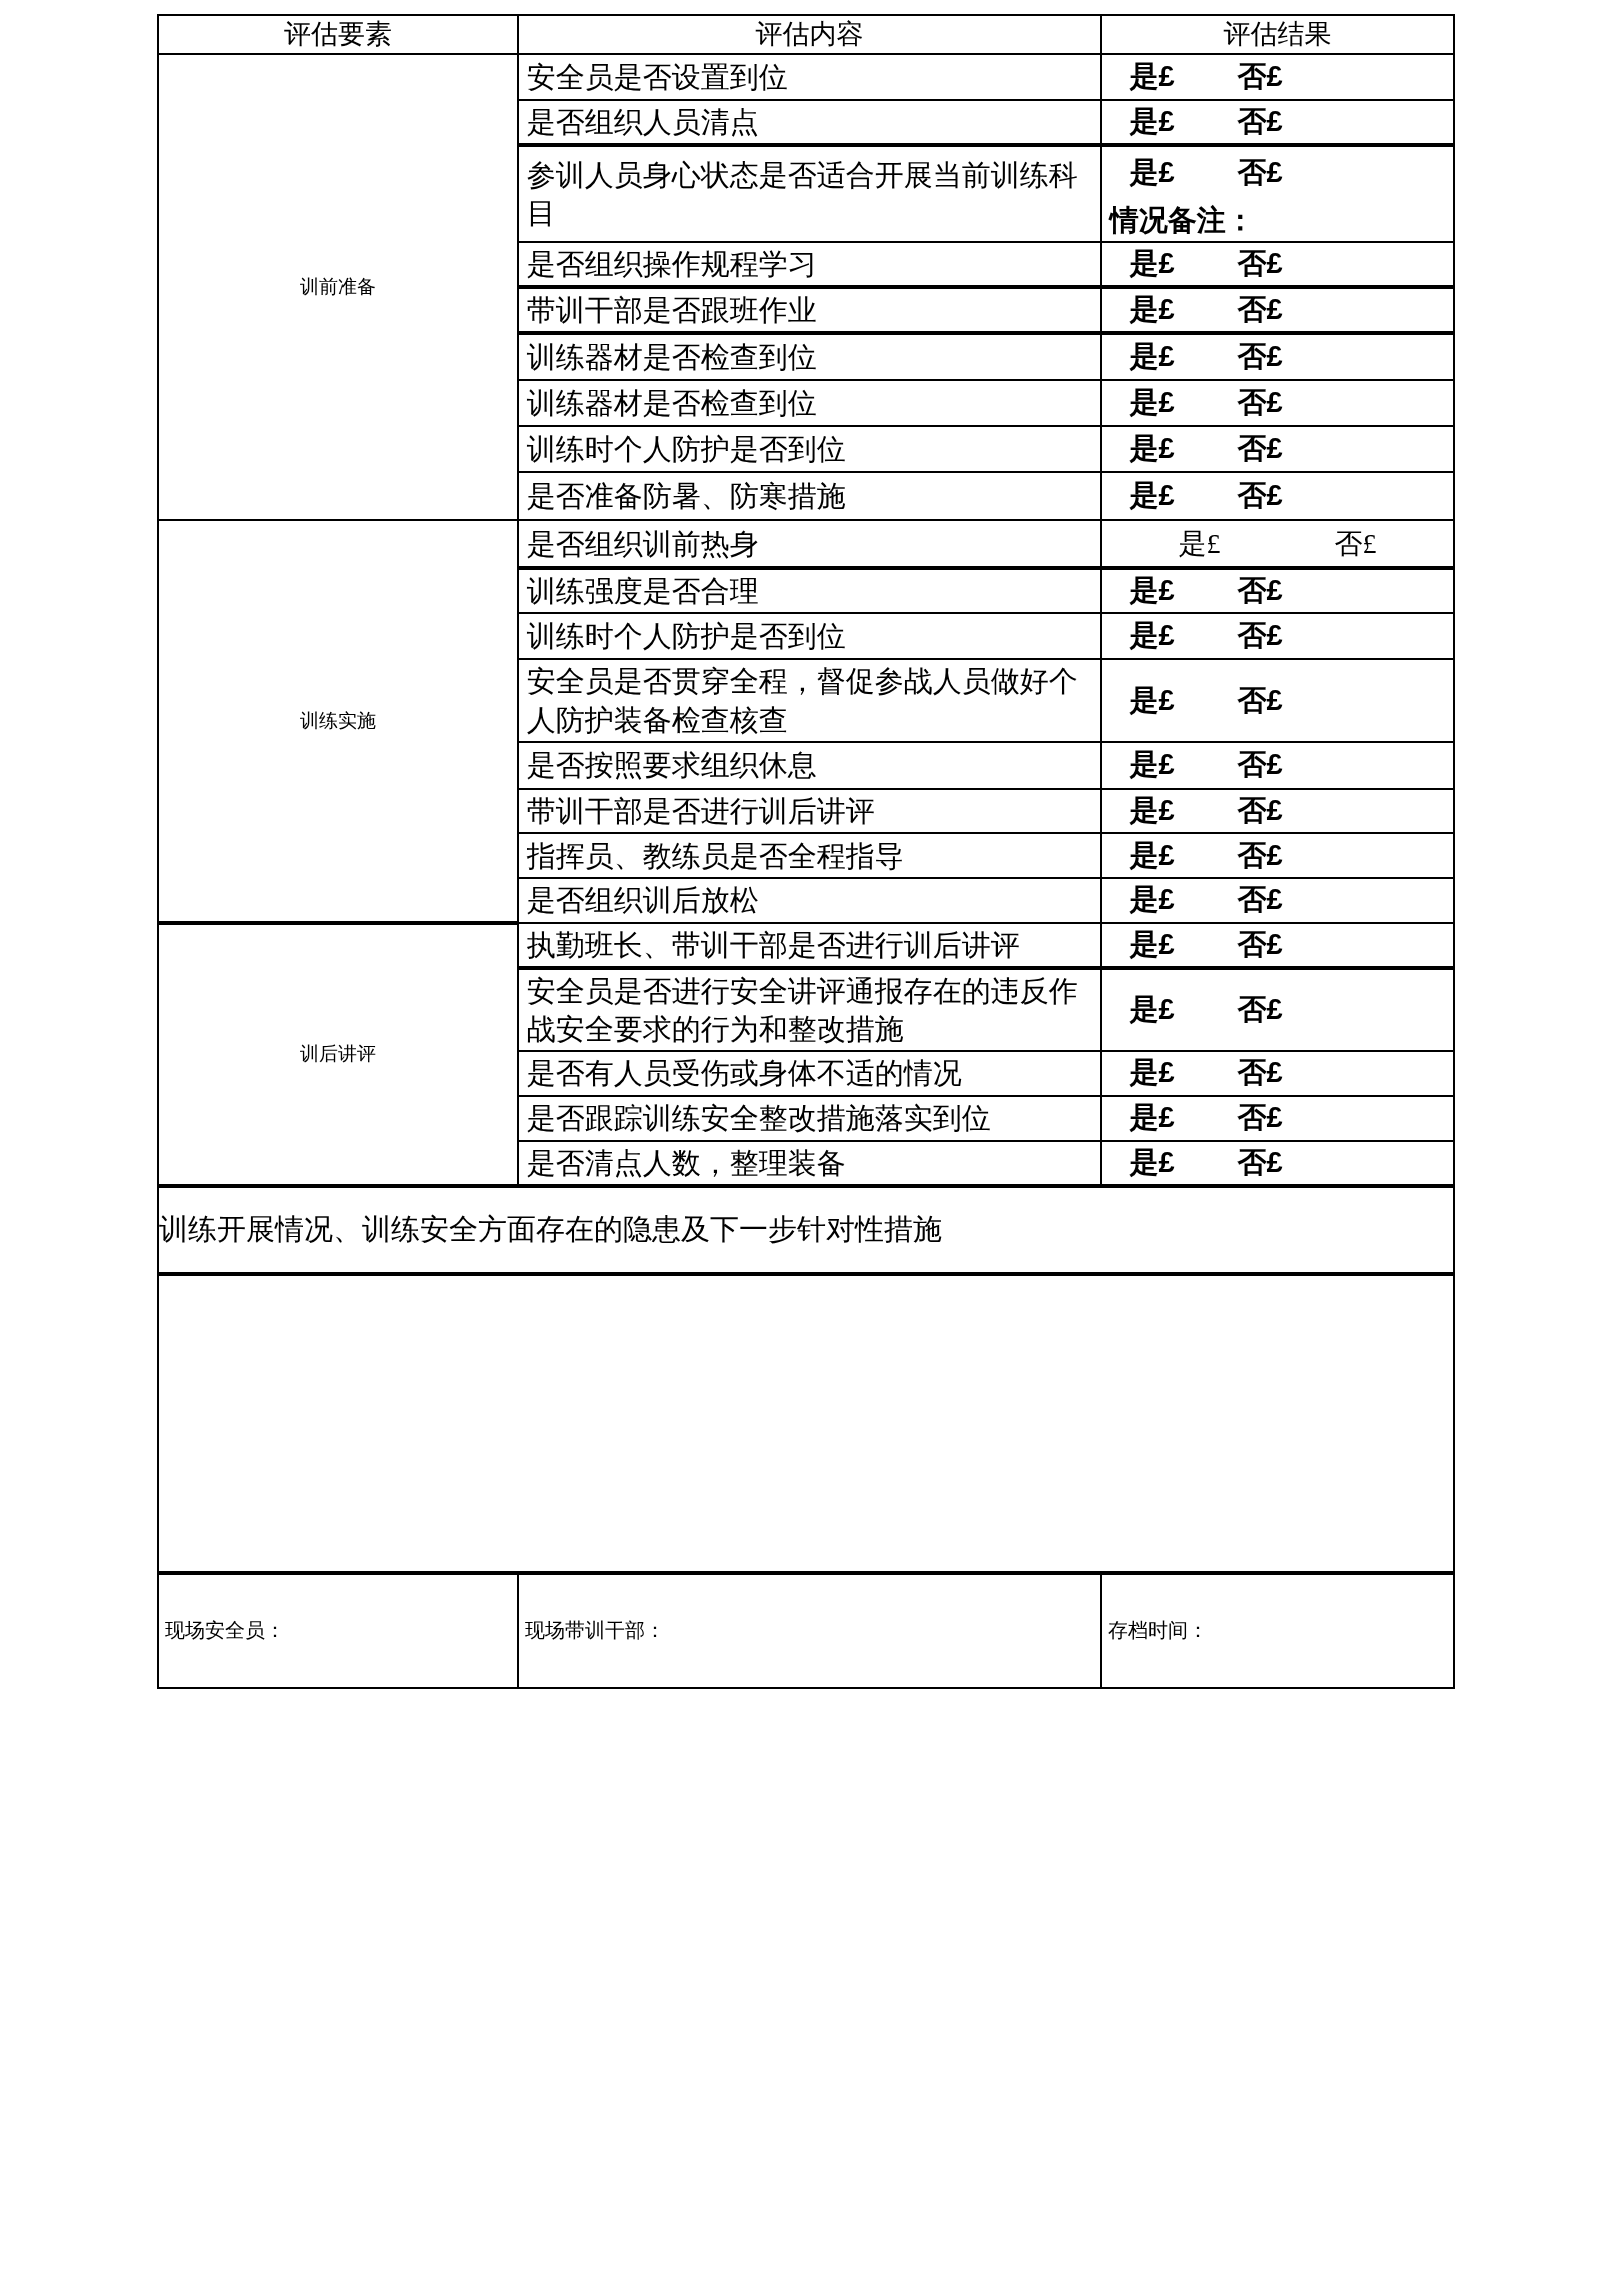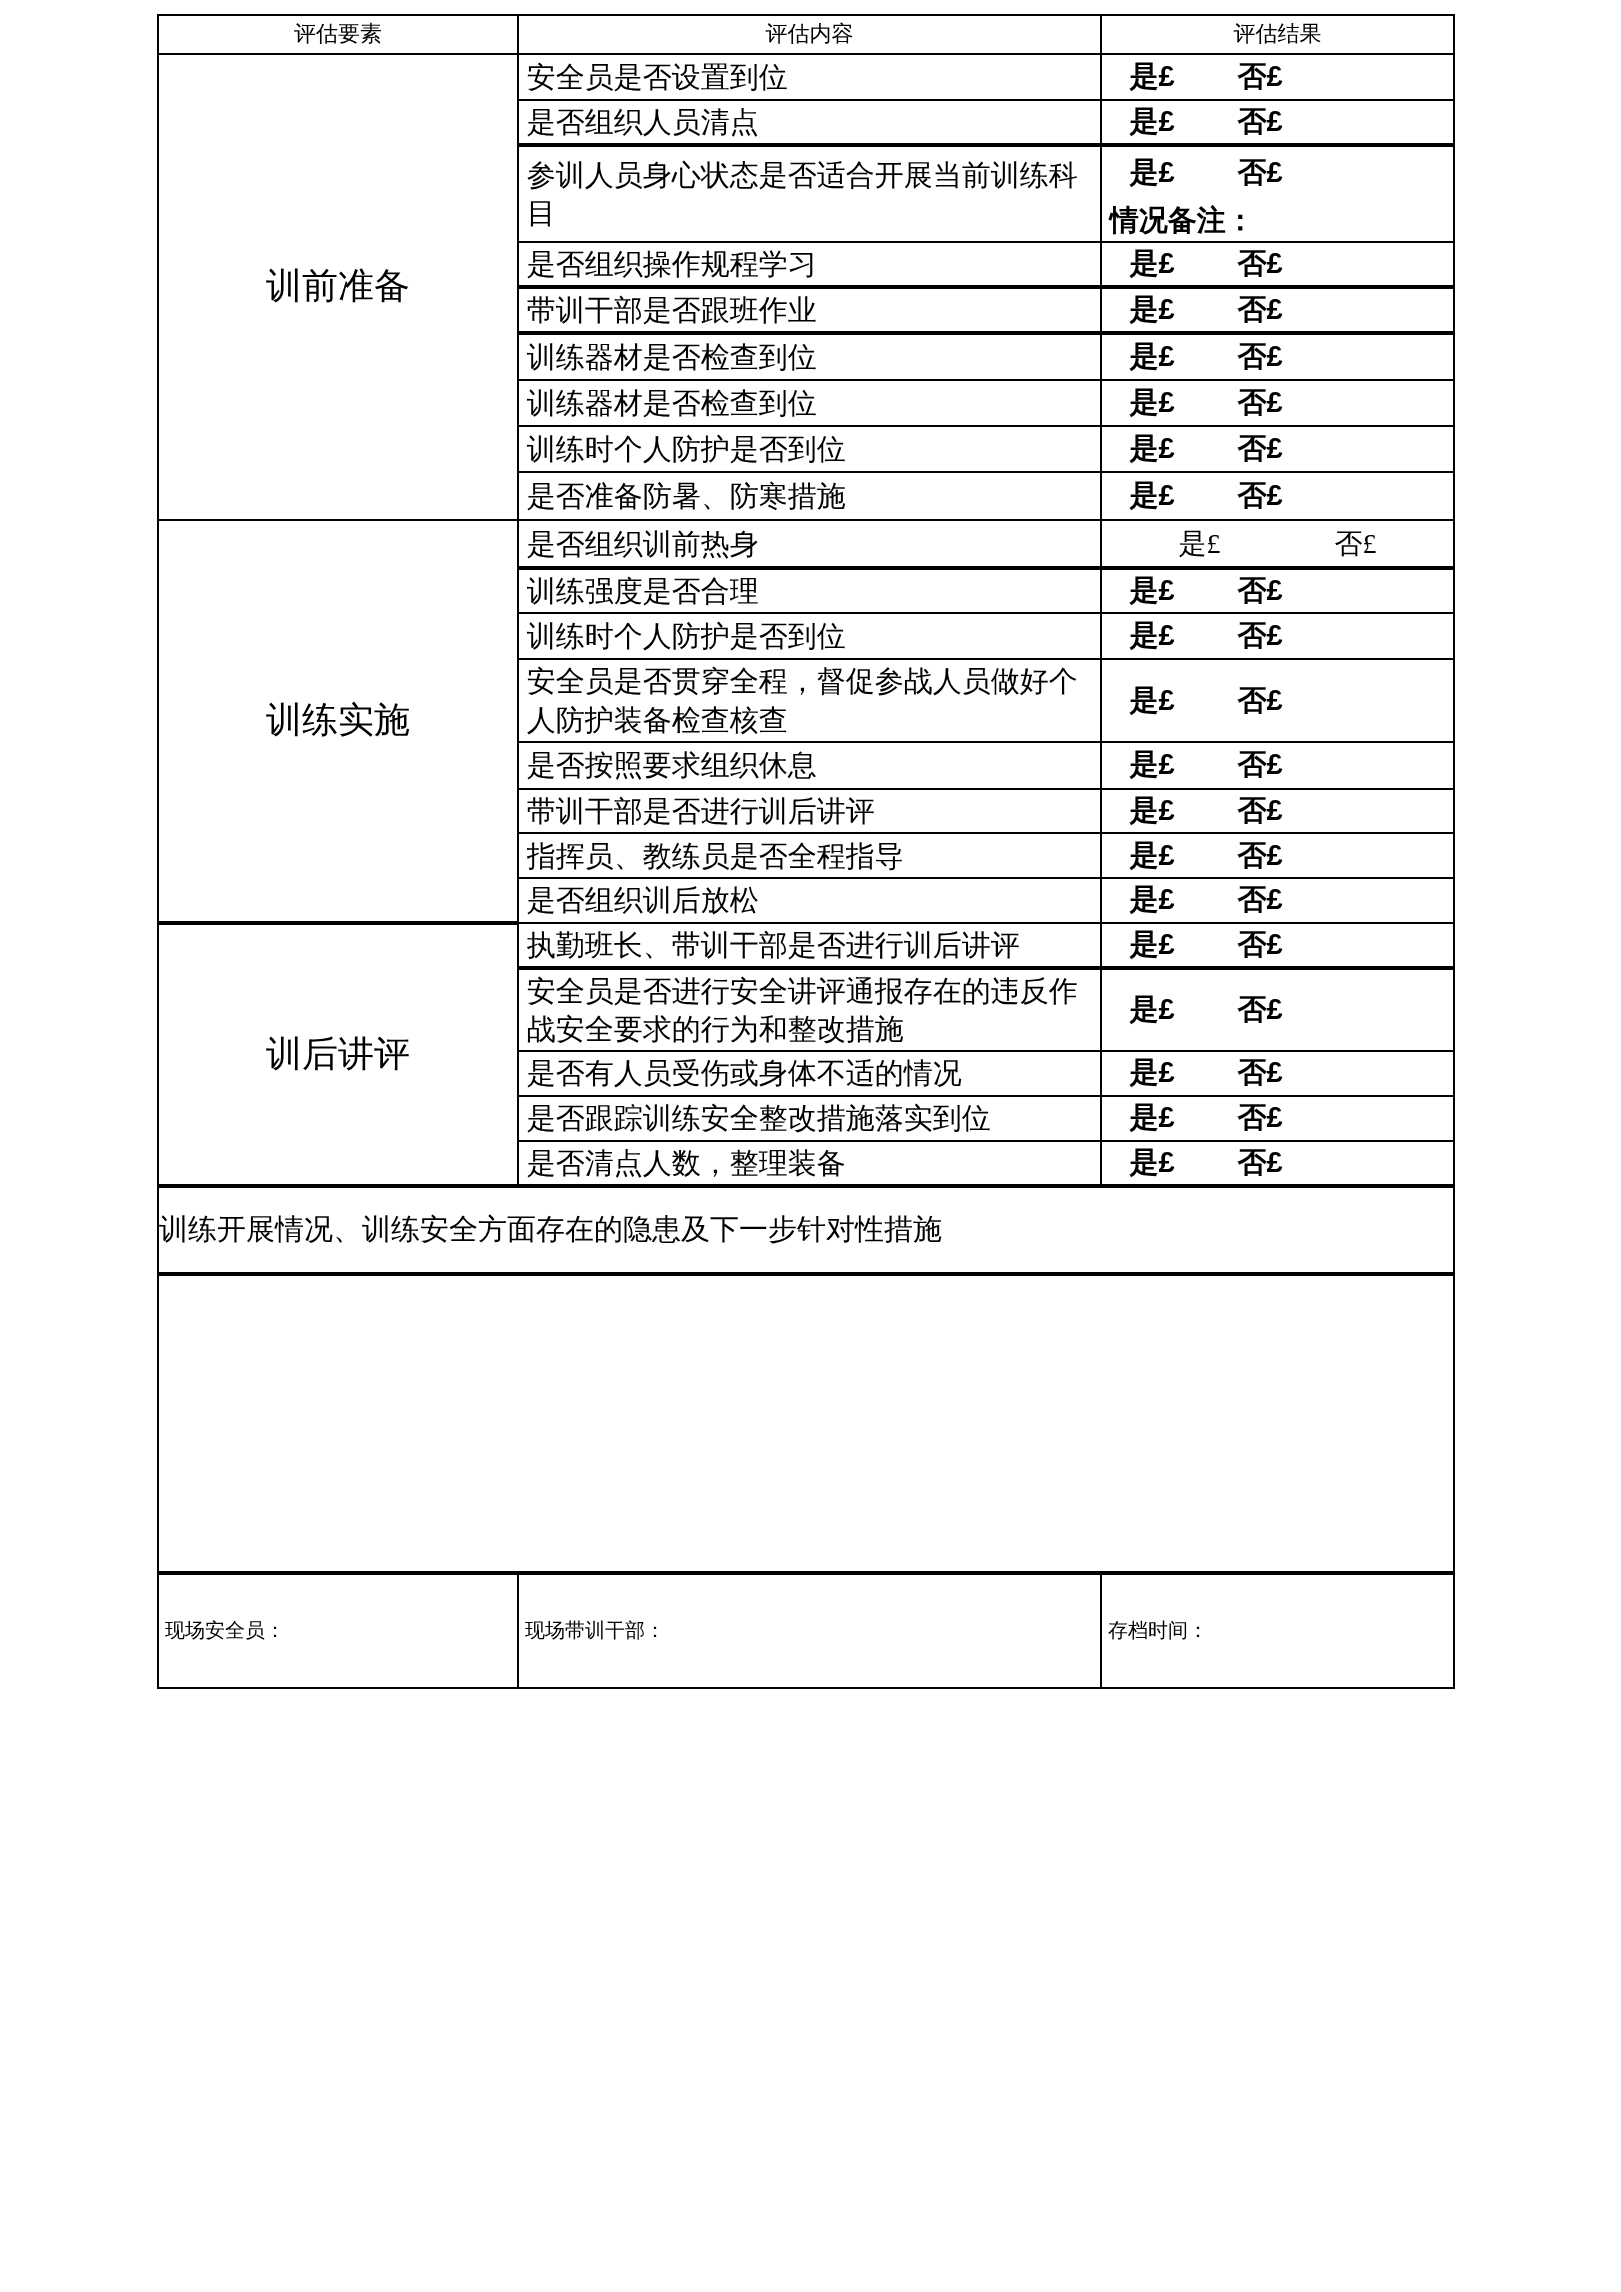--- a/index.html
+++ b/index.html
@@ -19,27 +19,27 @@
   table.assess {
     border-collapse:collapse; table-layout:fixed;
     width:1296px; margin:13.7px 0 0 157px;
     border:2.9px solid #000;
   }
   td,th { border:2px solid #000; padding:0; overflow:hidden; }
 
   tr.tb > td, tr.tb > th { border-bottom-width:4.9px; }
 
   th.hd {
-    font-weight:normal; font-size:22px; text-align:center;
+    font-weight:normal; font-size:27px; text-align:center;
     height:37px; vertical-align:middle;
     font-family:"Liberation Serif","DejaVu Serif",serif;
   }
 
   td.c-factor {
-    text-align:center; vertical-align:middle; font-size:36px;
+    text-align:center; vertical-align:middle; font-size:19px;
   }
   td.c-content {
     font-size:29px; line-height:1.32; vertical-align:middle;
     padding:2px 5.9px 2px 7.8px;
   }
   td.c-result {
     font-family:"Liberation Sans","DejaVu Sans",sans-serif;
     font-weight:700; font-size:29px; vertical-align:middle;
     padding-left:7.8px;
   }

